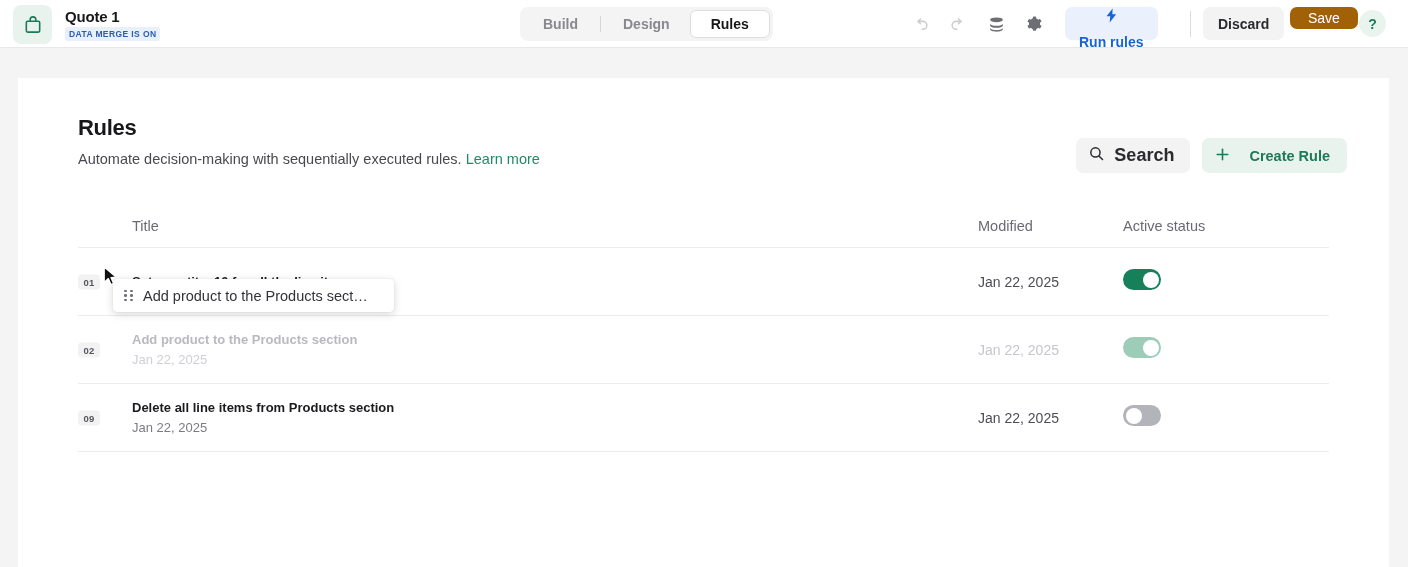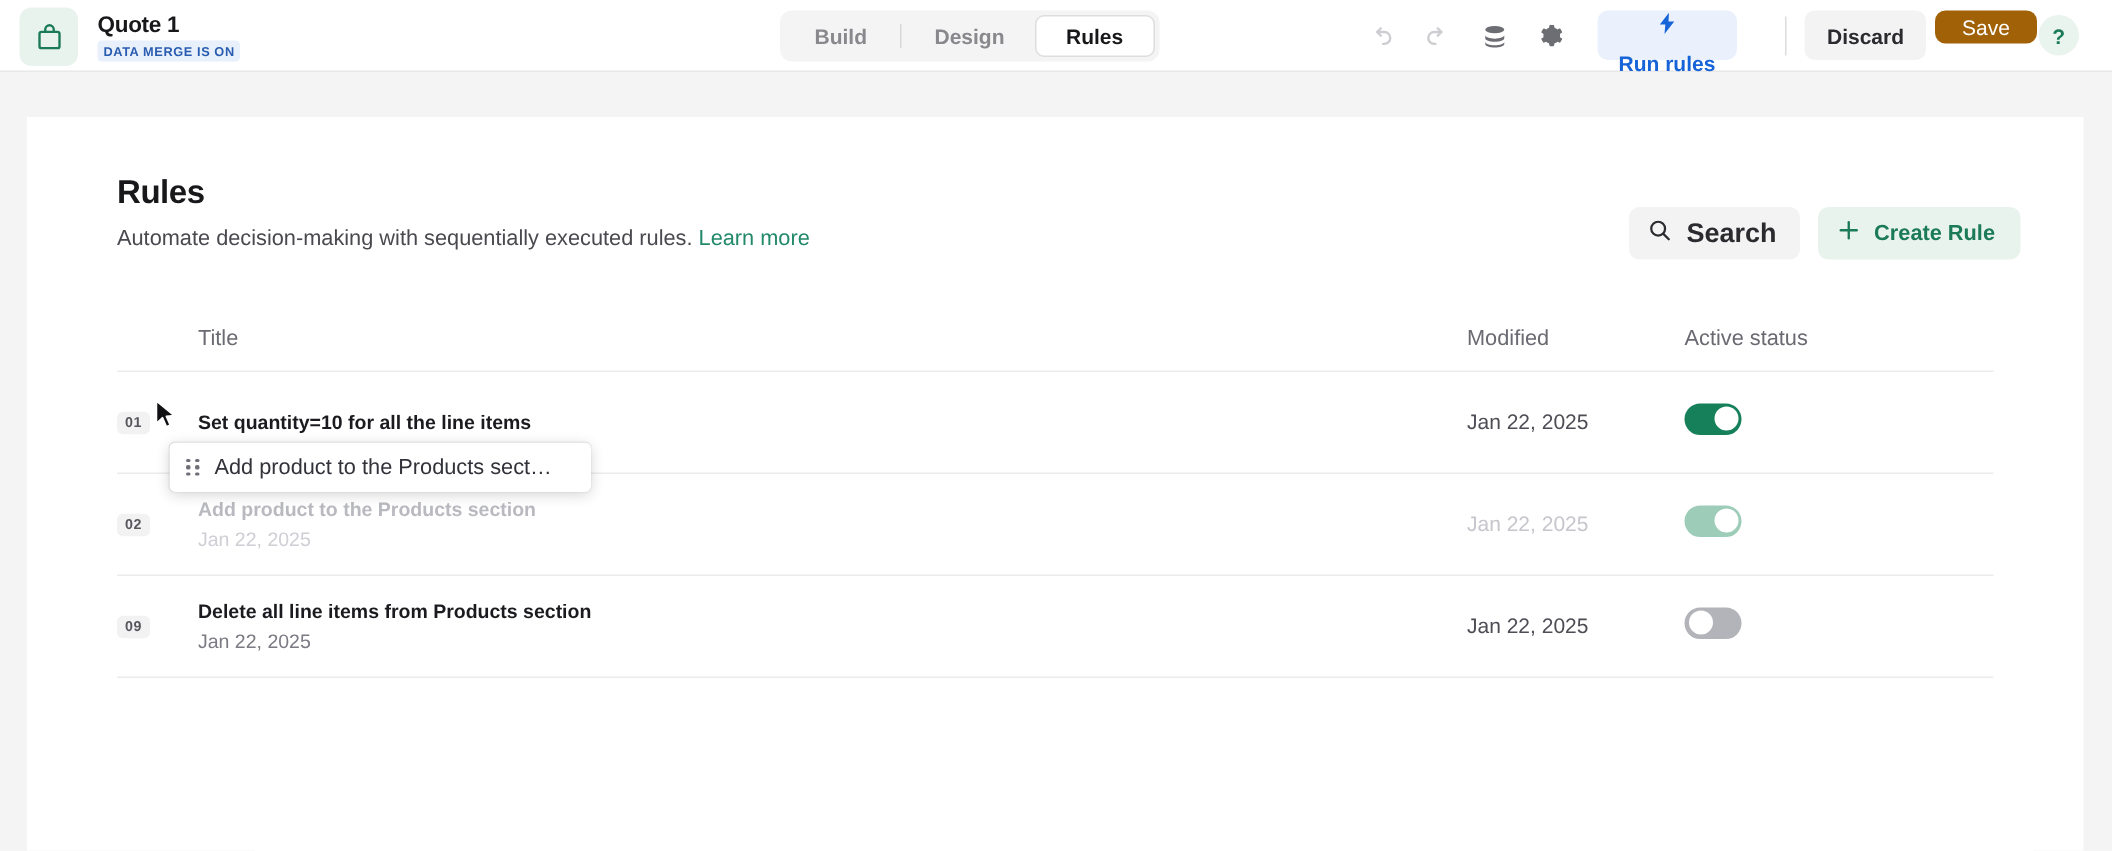--- a/index.html
+++ b/index.html
@@ -91,21 +91,21 @@
 
   .head-actions { position: absolute; right: 42px; top: 60px; display: flex; align-items: center; gap: 12px; }
   .search-btn {
     height: 35px; padding: 0 16px 0 12px; border-radius: 7px; border: none;
     background: #f3f3f4; color: #2b2b2f; font-size: 18px; font-weight: bold; cursor: pointer;
     display: flex; align-items: center; gap: 9px;
   }
   .create-btn {
     height: 35px; padding: 0 17px 0 12px; border-radius: 7px; border: none;
     background: #e9f3ee; color: #1b7a57; font-size: 14.5px; font-weight: bold; cursor: pointer;
-    display: flex; align-items: center; gap: 8px;
+    display: flex; align-items: center; gap: 18px;
   }
 
   
   .table { position: absolute; left: 60px; top: 126px; width: 1251px; }
   .thead { display: flex; align-items: center; height: 44px; border-bottom: 1px solid #ececee; }
   .col-title { width: 900px; padding-left: 54px; }
   .col-mod   { width: 145px; }
   .col-act   { width: 160px; }
   .th { font-size: 14.5px; color: #6a6a72; }
 
@@ -129,21 +129,21 @@
     border-radius: 50%; background: #ffffff;
   }
   .toggle.on  { background: #15805a; }
   .toggle.on .knob { right: 2.5px; }
   .toggle.on.dim { background: #9dcdb8; }
   .toggle.off { background: #b3b3ba; }
   .toggle.off .knob { left: 2.5px; }
 
   
   .drag-ghost {
-    position: absolute; left: 113px; top: 295px;
+    position: absolute; left: 113px; top: 279px;
     width: 281px; height: 33px;
     background: #ffffff; border-radius: 4px;
     box-shadow: 0 2px 9px rgba(0,0,0,0.16), 0 0 1px rgba(0,0,0,0.18);
     display: flex; align-items: center; gap: 10px; padding-left: 11px;
     font-size: 14.5px; color: #32323a;
     z-index: 30;
   }
   .grip { display: grid; grid-template-columns: 3px 3px; gap: 2px 3px; }
   .grip i { width: 2.5px; height: 2.5px; border-radius: 50%; background: #6f6f77; display: block; }
 

